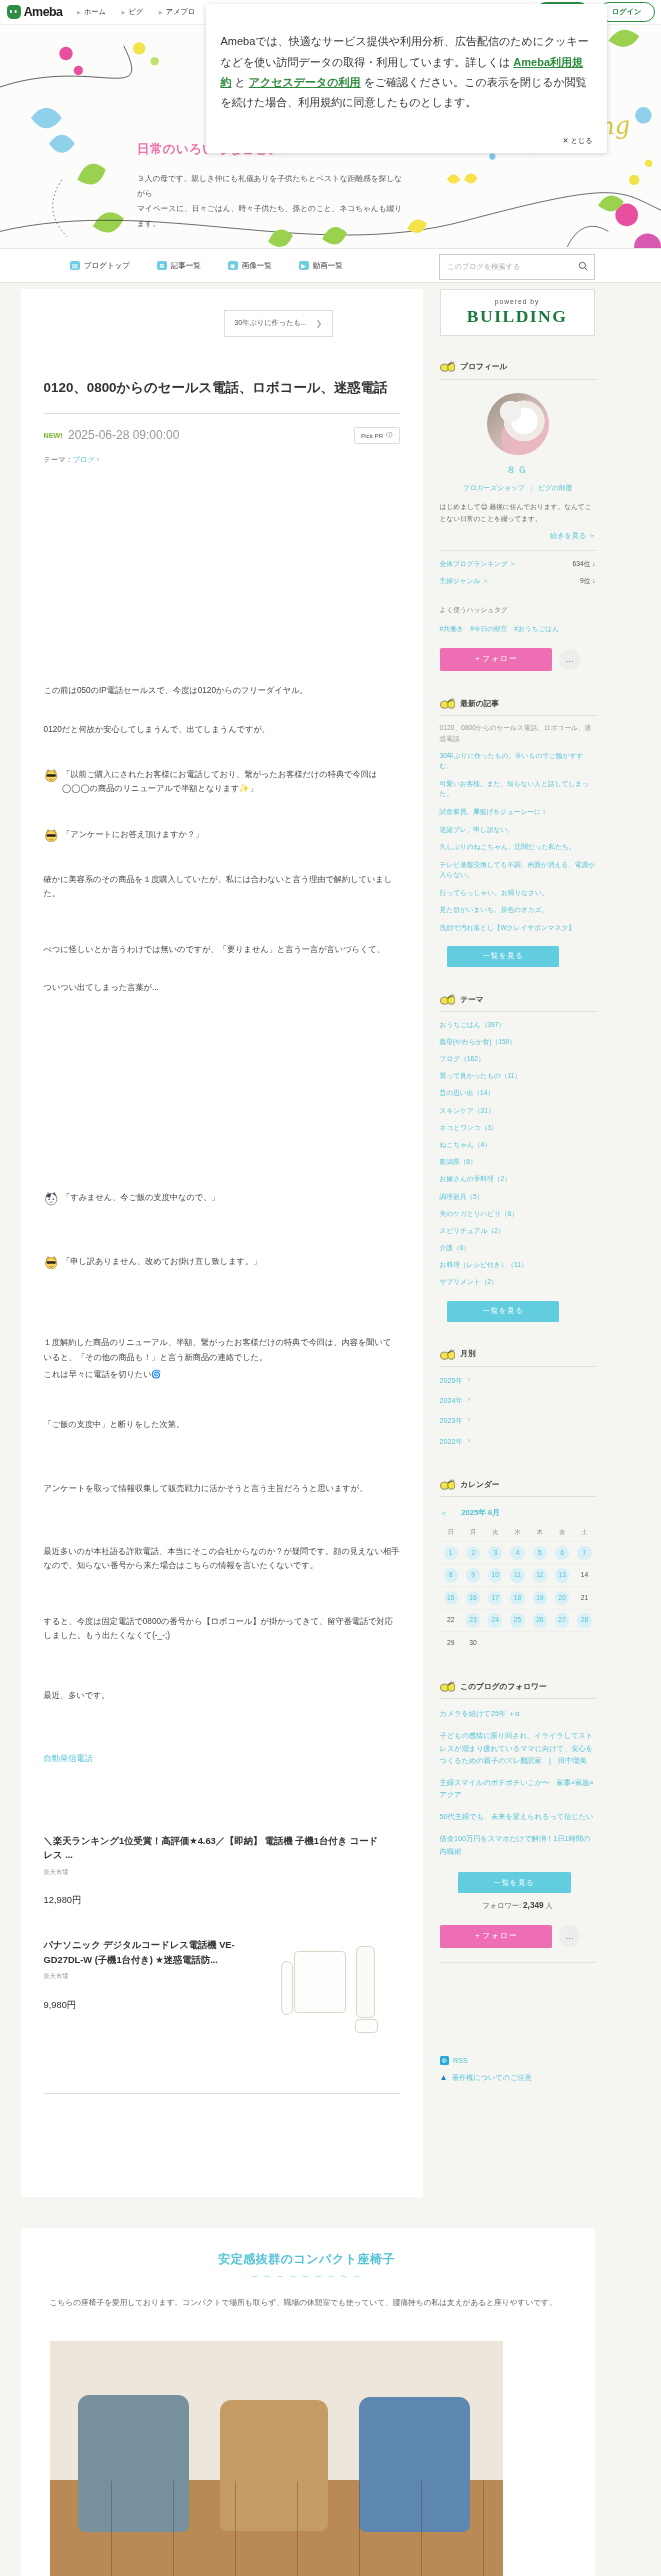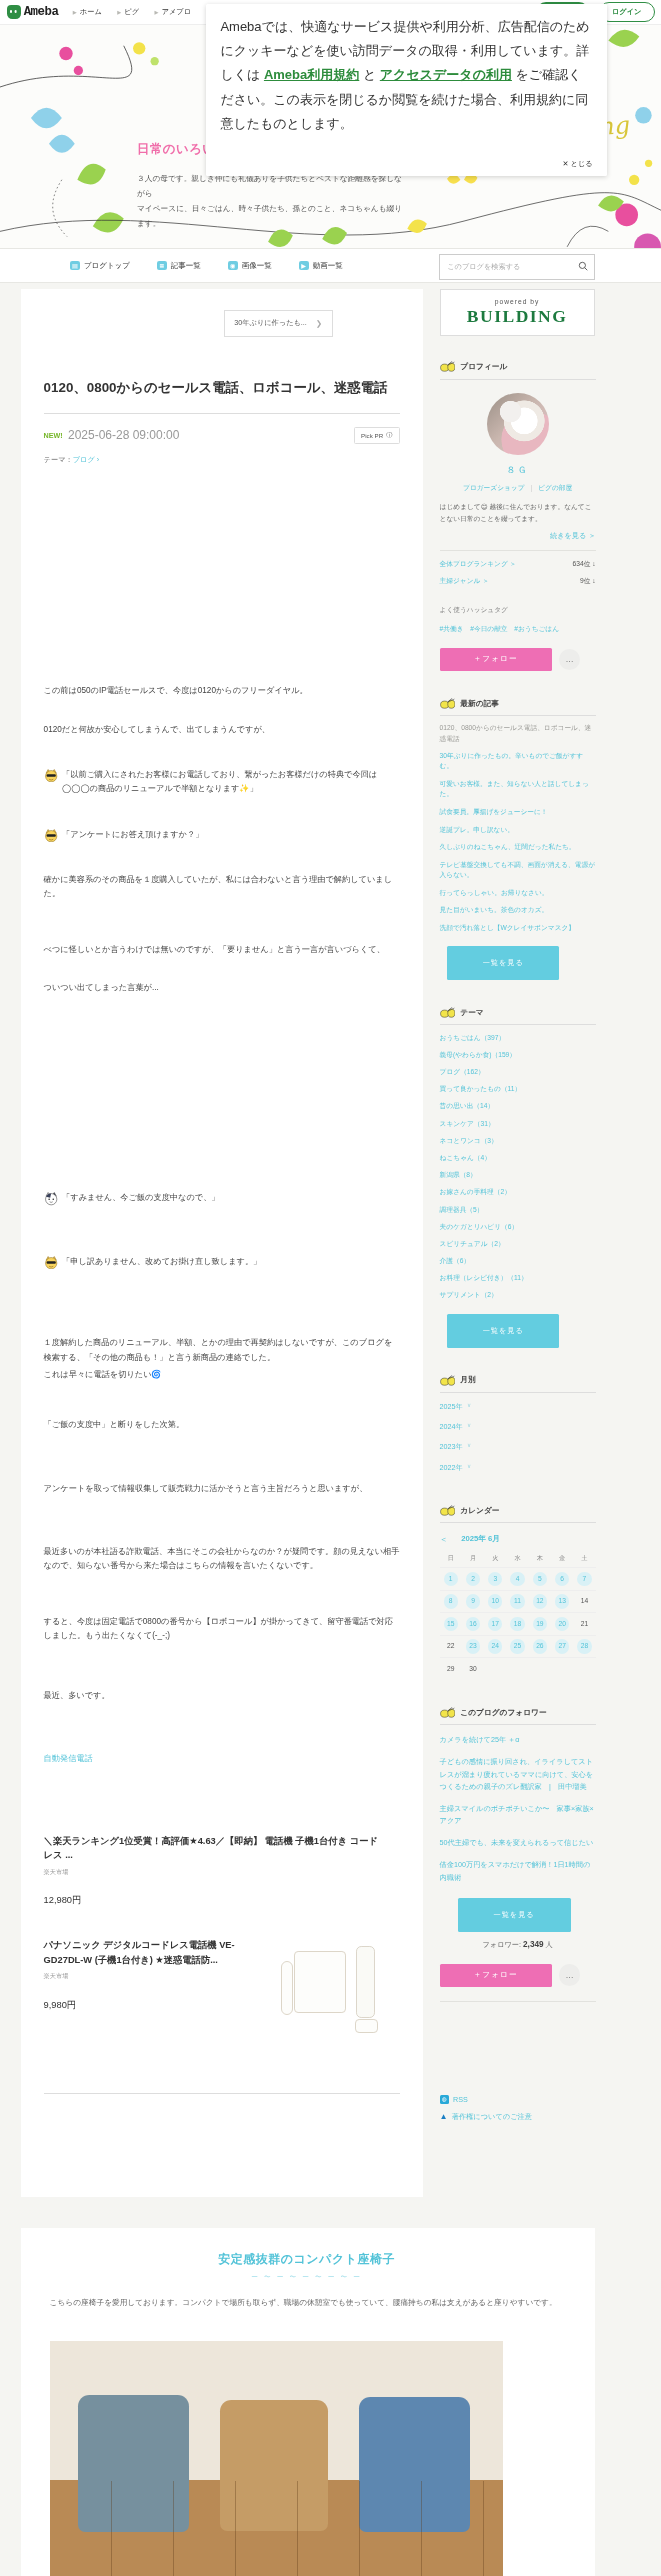--- a/index.html
+++ b/index.html
@@ -9,34 +9,34 @@
     font-family:"Liberation Sans","DejaVu Sans",sans-serif; color:#333;
   }
   .cyan { color:#53c3d8; }
   a { text-decoration:none; cursor:pointer; }
 
   
   .topbar { height:25px; background:#fff; display:flex; align-items:center; padding:0 7.2px; position:relative; z-index:5; border-bottom:0.5px solid #eee; }
   .logo { display:flex; align-items:center; gap:3.1px; }
   .logo-mascot { width:13.4px; height:13.4px; background:#2f8e44; border-radius:4.1px 4.1px 5.2px 5.2px; position:relative; }
   .logo-mascot:before { content:""; position:absolute; left:3.1px; top:4.6px; width:2.1px; height:3.1px; background:#fff; border-radius:1px; box-shadow:4.6px 0 0 #fff; }
-  .logo-word { font-size:12.4px; font-weight:bold; color:#222; letter-spacing:-0.5px;font-family:Liberation Mono, monospace; }
+  .logo-word { font-size:12.4px; font-weight:bold; color:#222; letter-spacing:-0.5px; }
   .top-nav { display:flex; align-items:center; margin-left:14.4px; gap:15.5px; }
   .top-nav-item { font-size:7.2px; color:#333; display:flex; align-items:center; gap:3.1px; }
   .tri { color:#b9b9b4; font-size:5.2px; }
   .top-right { margin-left:auto; display:flex; align-items:center; gap:9.3px; }
   .pop-blog { display:flex; align-items:center; gap:3.1px; font-size:7.2px; color:#333; }
   .star { color:#2f8e44; font-size:8.2px; }
   .btn-signup { background:#2f8e44; color:#fff; font-size:7.2px; font-weight:bold; border:none; border-radius:10.3px; padding:5.2px 12.4px; cursor:pointer; }
   .btn-login { background:#fff; color:#2f8e44; font-size:7.2px; font-weight:bold; border:1px solid #2f8e44; border-radius:10.3px; padding:4.1px 12.4px; cursor:pointer; }
 
   
   .cookie { position:absolute; left:206px; top:4.1px; width:401px; background:#fff; z-index:9;
     box-shadow:0 1px 5.2px rgba(0,0,0,.18); border-radius:1.5px; padding:11.3px 14.4px 7.2px; }
-  .cookie-text { font-size:13px; line-height:1.85; color:#333; }
+  .cookie-text { font-size:11px; line-height:1.85; color:#333;margin-top:16px; }
   .cookie-text a { color:#2d8c3c; font-weight:bold; text-decoration:underline; }
   .cookie-close { text-align:right; font-size:7.2px; color:#333; margin-top:23px; cursor:pointer; }
 
   
   .banner { height:223px; background:#fcfcfa; position:relative; overflow:hidden; }
   .banner svg.doodles { position:absolute; inset:0; }
   .banner-inner { position:absolute; left:137px; top:116px; width:268px; }
   .banner-title { color:#f06eaa; font-size:12.4px; font-weight:bold; letter-spacing:0.5px; }
   .banner-desc { margin-top:13.4px; font-size:7.7px; color:#555; line-height:1.95; }
   .flowering { position:absolute; left:515px; top:90px; font-family:"DejaVu Serif","Liberation Serif",serif; font-style:italic; font-size:24px; color:#d8c63a; transform:rotate(-4deg); }
@@ -127,21 +127,21 @@
   .rank-row .val { margin-left:auto; color:#555; }
   .hash-label { margin-top:20.6px; font-size:6.7px; color:#888; }
   .hashtags { margin-top:7.2px; font-size:6.7px; color:#53c3d8; line-height:1.8; }
   .followbar { display:flex; align-items:center; gap:7.2px; margin-top:13.4px; }
   .btn-follow { width:112px; height:23px; background:#ee6eb4; color:#fff; font-size:7.7px; letter-spacing:1px; border:none; border-radius:1.5px; cursor:pointer; }
   .btn-dots { width:21.6px; height:21.6px; border-radius:50%; background:#ededeb; border:none; color:#777; font-size:8.2px; cursor:pointer; }
   .sec { margin-top:27px; }
   .list13 { margin-top:3.1px; }
   .list13 .it { font-size:6.7px; line-height:1.55; color:#53c3d8; padding:3.6px 0; cursor:pointer; }
   .list13 .it.current { color:#9a9a96; cursor:default; }
-  .btn-cyan { display:block; width:112px; height:34px; background:#63cde0; color:#fff; font-size:7.2px; letter-spacing:1px; border:none; border-radius:1.5px; margin:9.3px 0 0 7.7px; cursor:pointer; }
+  .btn-cyan { display:block; width:112px; height:21px; background:#63cde0; color:#fff; font-size:7.2px; letter-spacing:1px; border:none; border-radius:1.5px; margin:9.3px 0 0 7.7px; cursor:pointer; }
   .theme-it { font-size:6.7px; color:#53c3d8; padding:4.1px 0; cursor:pointer; }
   .month-it { font-size:7.2px; color:#53c3d8; padding:5.2px 0; display:flex; cursor:pointer; }
   .month-it .ar { margin-left:4.1px; color:#9fd8e4; font-size:5.7px; }
   .cal-title { margin-top:10.3px; font-size:7.7px; font-weight:bold; color:#53c3d8; display:flex; align-items:center; }
   .cal-title .prev { color:#53c3d8; font-weight:normal; margin-right:13.4px; font-size:8.2px; cursor:pointer; }
   table.cal { margin-top:5.2px; border-collapse:collapse; width:100%; }
   table.cal th { font-size:6.2px; color:#888; font-weight:normal; padding:4.1px 0; }
   table.cal td { text-align:center; padding:3.6px 0; border-top:0.5px solid #eee; font-size:6.7px; color:#555; }
   .dnum { display:inline-block; width:14.4px; height:14.4px; line-height:14.4px; border-radius:50%; }
   .dnum.on { background:#d9f1f6; color:#53c3d8; cursor:pointer; }
@@ -347,21 +347,21 @@
   <svg class="stamp" width="14.4" height="13.4" viewBox="0 0 28 26">
     <polygon points="4,8 8,1 12,7" fill="#f5c84c" stroke="#8a6a1e"></polygon>
     <polygon points="24,8 20,1 16,7" fill="#f5c84c" stroke="#8a6a1e"></polygon>
     <circle cx="14" cy="14" r="11" fill="#f8d45e" stroke="#8a6a1e"></circle>
     <rect x="5" y="10" width="18" height="5" rx="2" fill="#222"></rect>
     <path d="M10 20 q4 3 8 0" stroke="#6b4a12" fill="none"></path>
   </svg>
 <span>「申し訳ありません、改めてお掛け直し致します。」</span>
           </div>
           <div class="para g-xl">
-            <span>１度解約した商品のリニューアル、半額、とかの理由で再契約はしないですが、このブログを検索する、「その他の商品も！」と言う新商品の連絡でした。</span>
+            <span>１度解約した商品のリニューアル、半額、繋がったお客様だけの特典で今回は、内容を聞いていると、「その他の商品も！」と言う新商品の連絡でした。</span>
           </div>
           <div class="para g-sm">
             <span>これは早々に電話を切りたい🌀</span>
           </div>
           <div class="para g-70">
             <span>「ご飯の支度中」と断りをした次第。</span>
           </div>
           <div class="para g-lg">
             <span>アンケートを取って情報収集して販売戦力に活かそうと言う主旨だろうと思いますが、</span>
           </div>

